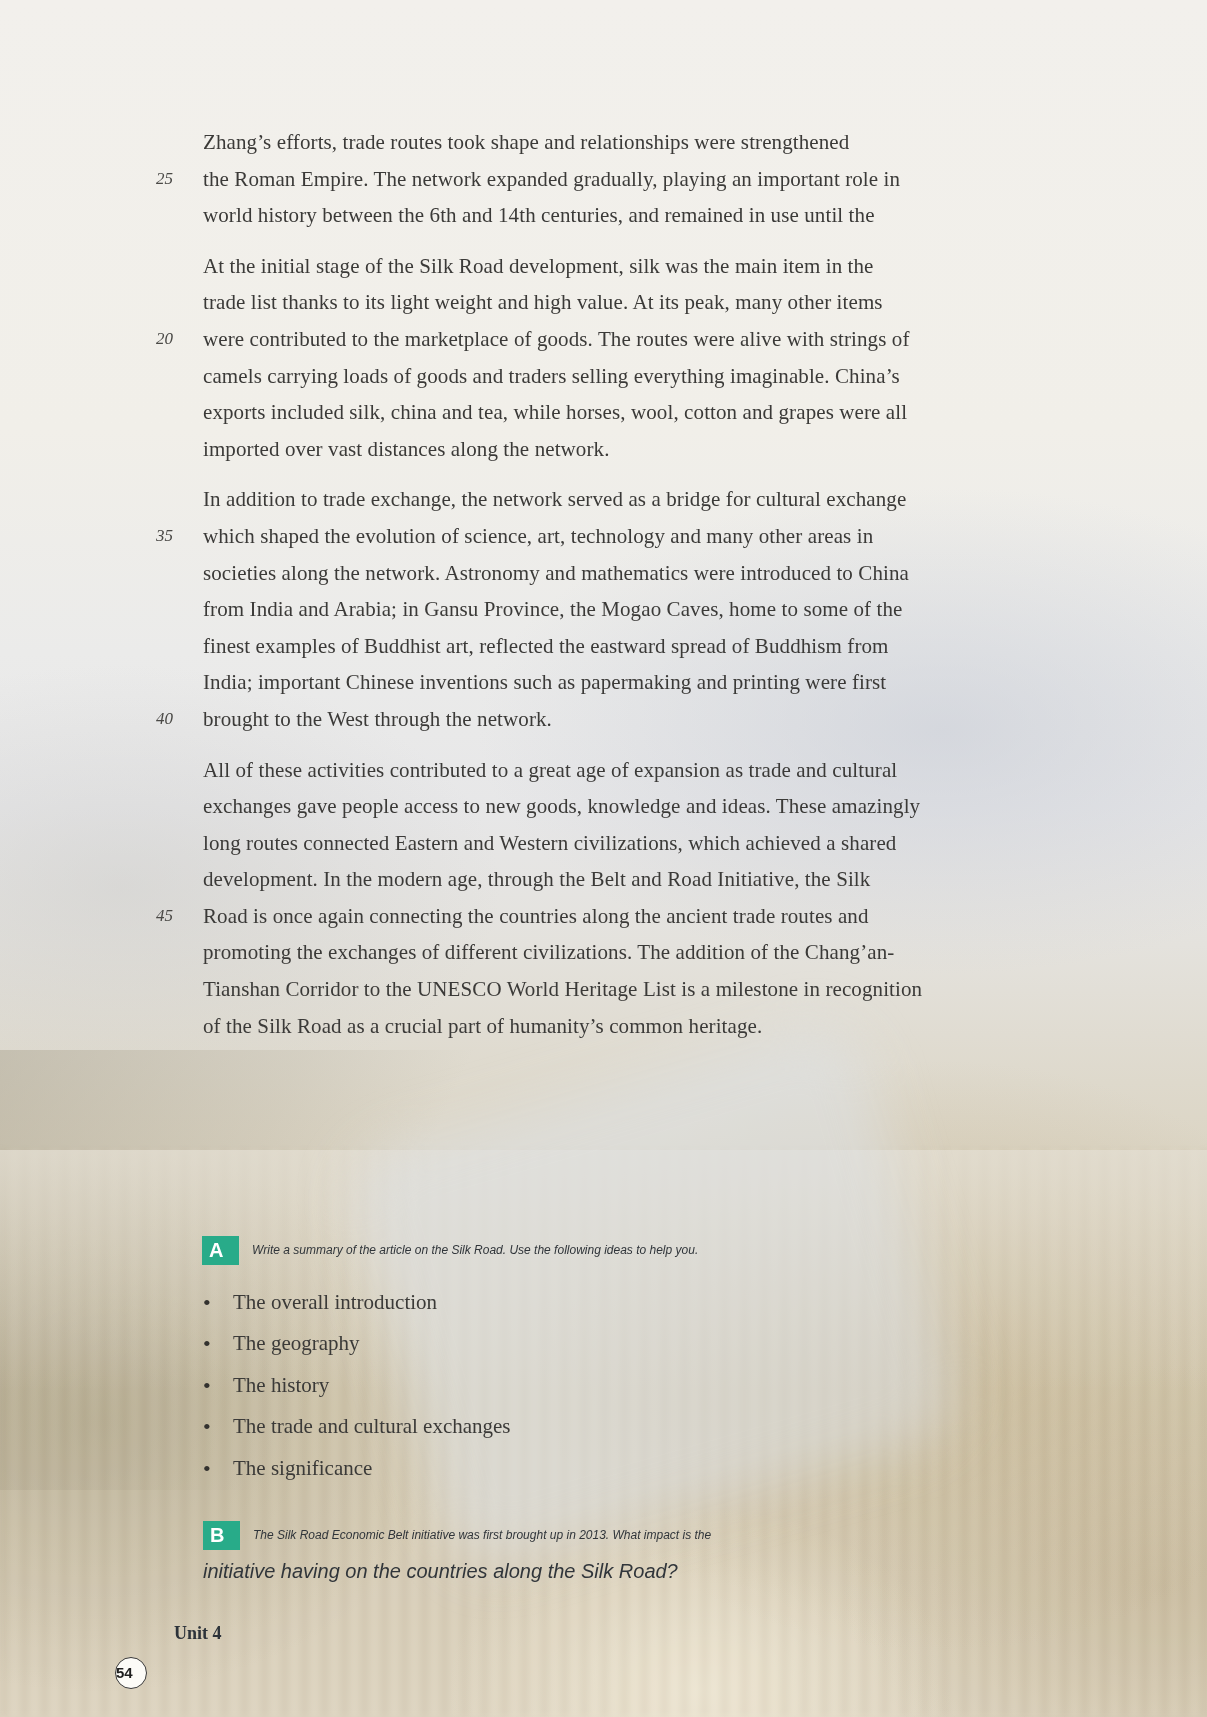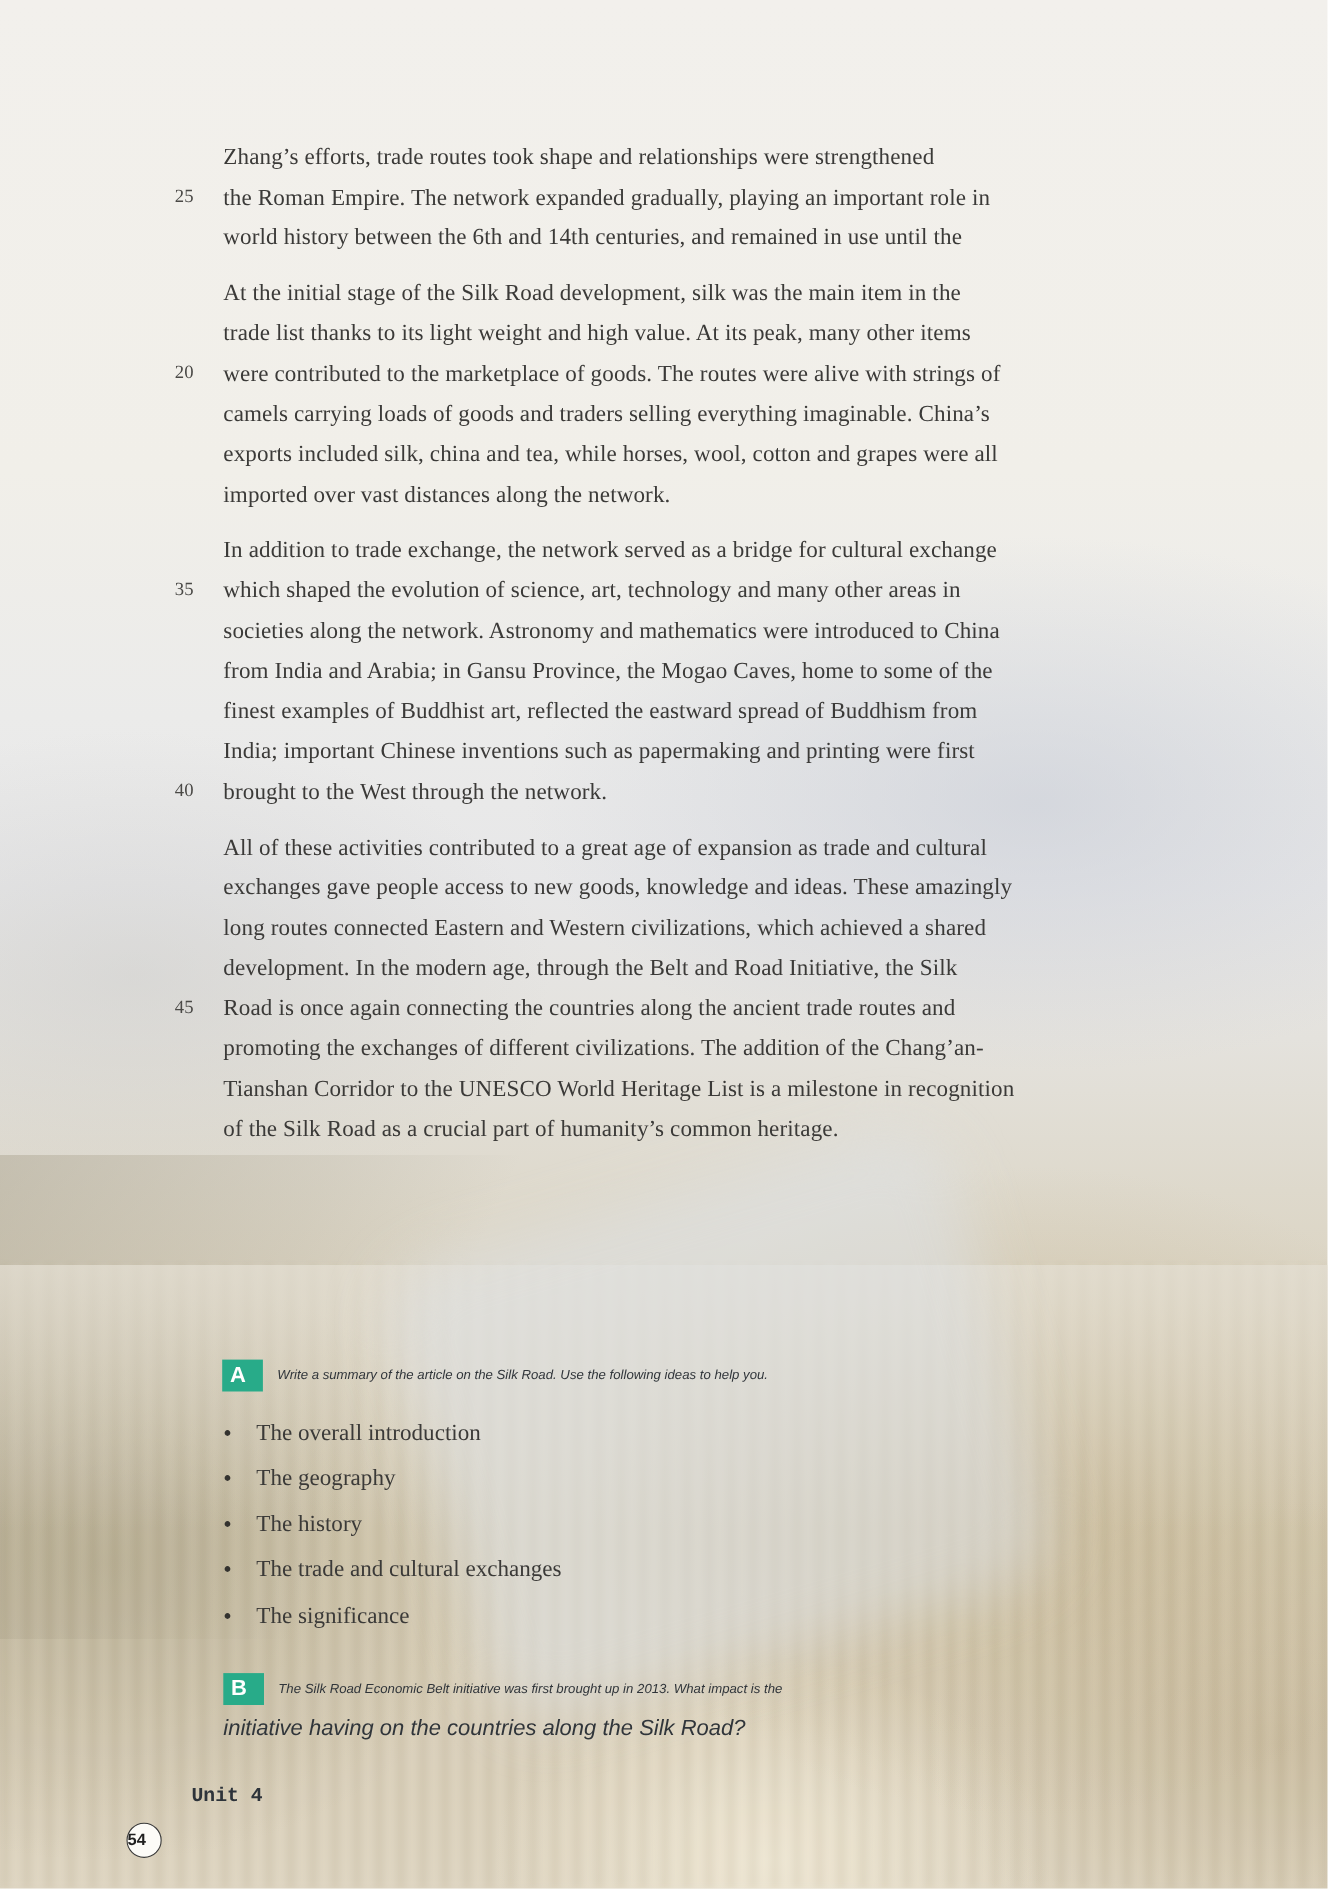--- a/index.html
+++ b/index.html
@@ -34,22 +34,22 @@
   .bg-scree{left:390px; top:1080px; width:530px; height:430px;
     background:rgba(223,225,229,0.55); transform:rotate(-16deg);
     border-radius:60px; filter:blur(26px);}
 
   .content{position:absolute; left:16px; top:0; width:1207px; height:1390px; z-index:2;}
 
   .article{position:absolute; left:187px; top:124px; width:880px;}
   .para + .para{margin-top:14px;}
   .line{position:relative; height:36.6px; font-size:21px; line-height:36.6px;
     color:#3b3a38; white-space:nowrap; letter-spacing:0.1px;}
-  .lineno{position:absolute; left:-47px; top:0; width:20px; text-align:right;
-    font-size:17px; line-height:36.6px; color:#4a4946;}
+  .lineno{position:absolute; left:-47px; top:0; width:20px; text-align:left;
+    font-size:17px; line-height:36.6px; color:#4a4946;font-style:italic;}
 
   .task-a{position:absolute; left:186px; top:1236px; display:flex; align-items:flex-start;}
   .task-b{position:absolute; left:187px; top:1521px;}
   .task-b-row{display:flex; align-items:flex-start;}
   .task-label{flex:0 0 auto; width:37px; height:29px; box-sizing:border-box; padding-left:7px;
     color:#ffffff; font-family:"Liberation Sans", sans-serif; font-weight:700;
     font-size:20px; line-height:29px;}
   .task-text{margin-left:13px; font-family:"Liberation Sans", sans-serif; font-style:italic;
     font-size:12px; line-height:29px; color:#30353a; white-space:nowrap;}
   .task-b-line2{margin-top:7px; font-family:"Liberation Sans", sans-serif; font-style:italic;
@@ -60,21 +60,21 @@
     font-size:21px; line-height:41.4px; color:#3b3a38; white-space:nowrap;}
   .bullets li::before{content:"\2022"; position:absolute; left:0; top:0;
     font-size:22px; line-height:41.4px; color:#33322f;}
 
   .page-badge{position:absolute; left:99px; top:1617px; width:32px; height:32px;
     box-sizing:border-box; border:1.5px solid #3a3a3a; border-radius:50%;
     background:#fcfbf7; text-align:left;
     font-family:"Liberation Sans", sans-serif; font-weight:600; font-size:15px;
     line-height:29px; color:#1f1f1f;margin-top:40px;}
   .unit-label{position:absolute; left:158px; top:1620px;
-    font-family:Liberation Mono, monospace; font-weight:700; font-size:18px;
+    font-family:Liberation Serif, serif; font-weight:700; font-size:18px;
     line-height:27px; color:#2d333a;}
 </style>
 </head>
 <body>
 
 <div class="page">
   <div class="bg bg-haze"></div>
   <div class="bg bg-slope"></div>
   <div class="bg bg-forest"></div>
   <div class="bg bg-stripes"></div>

